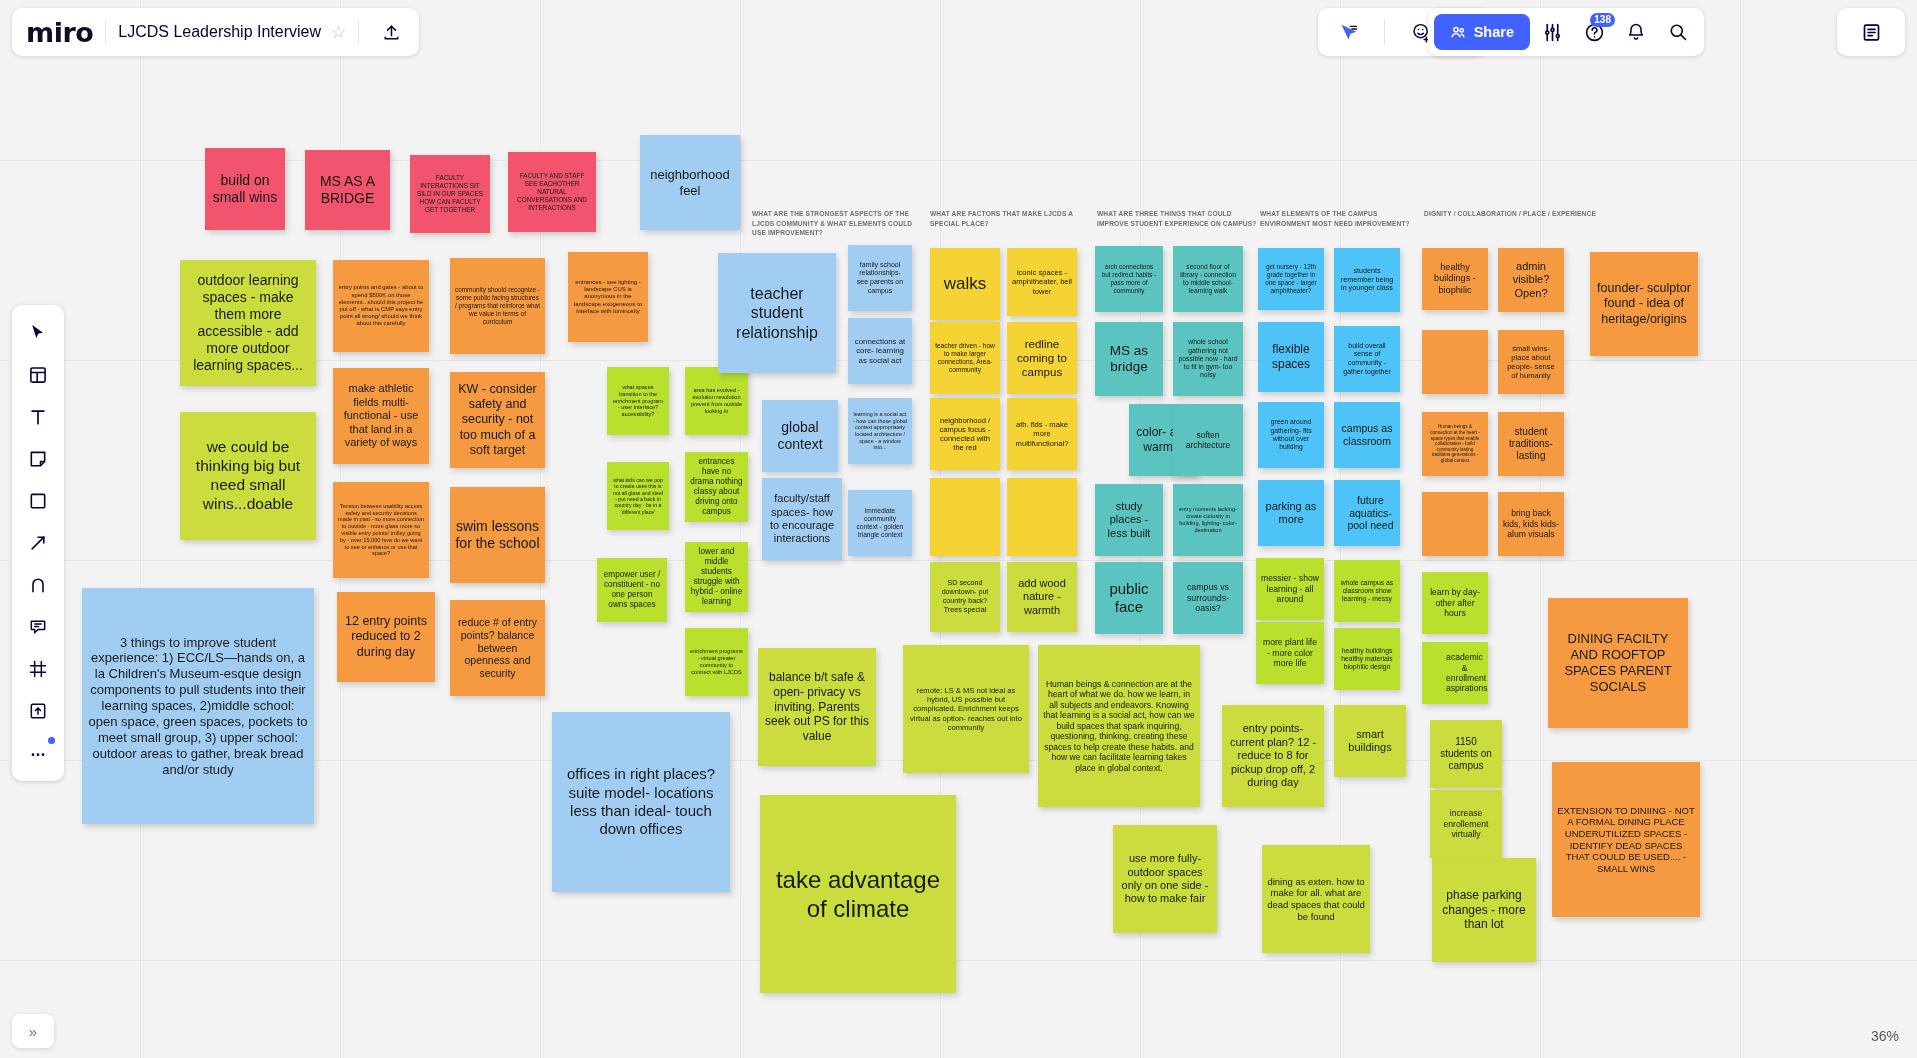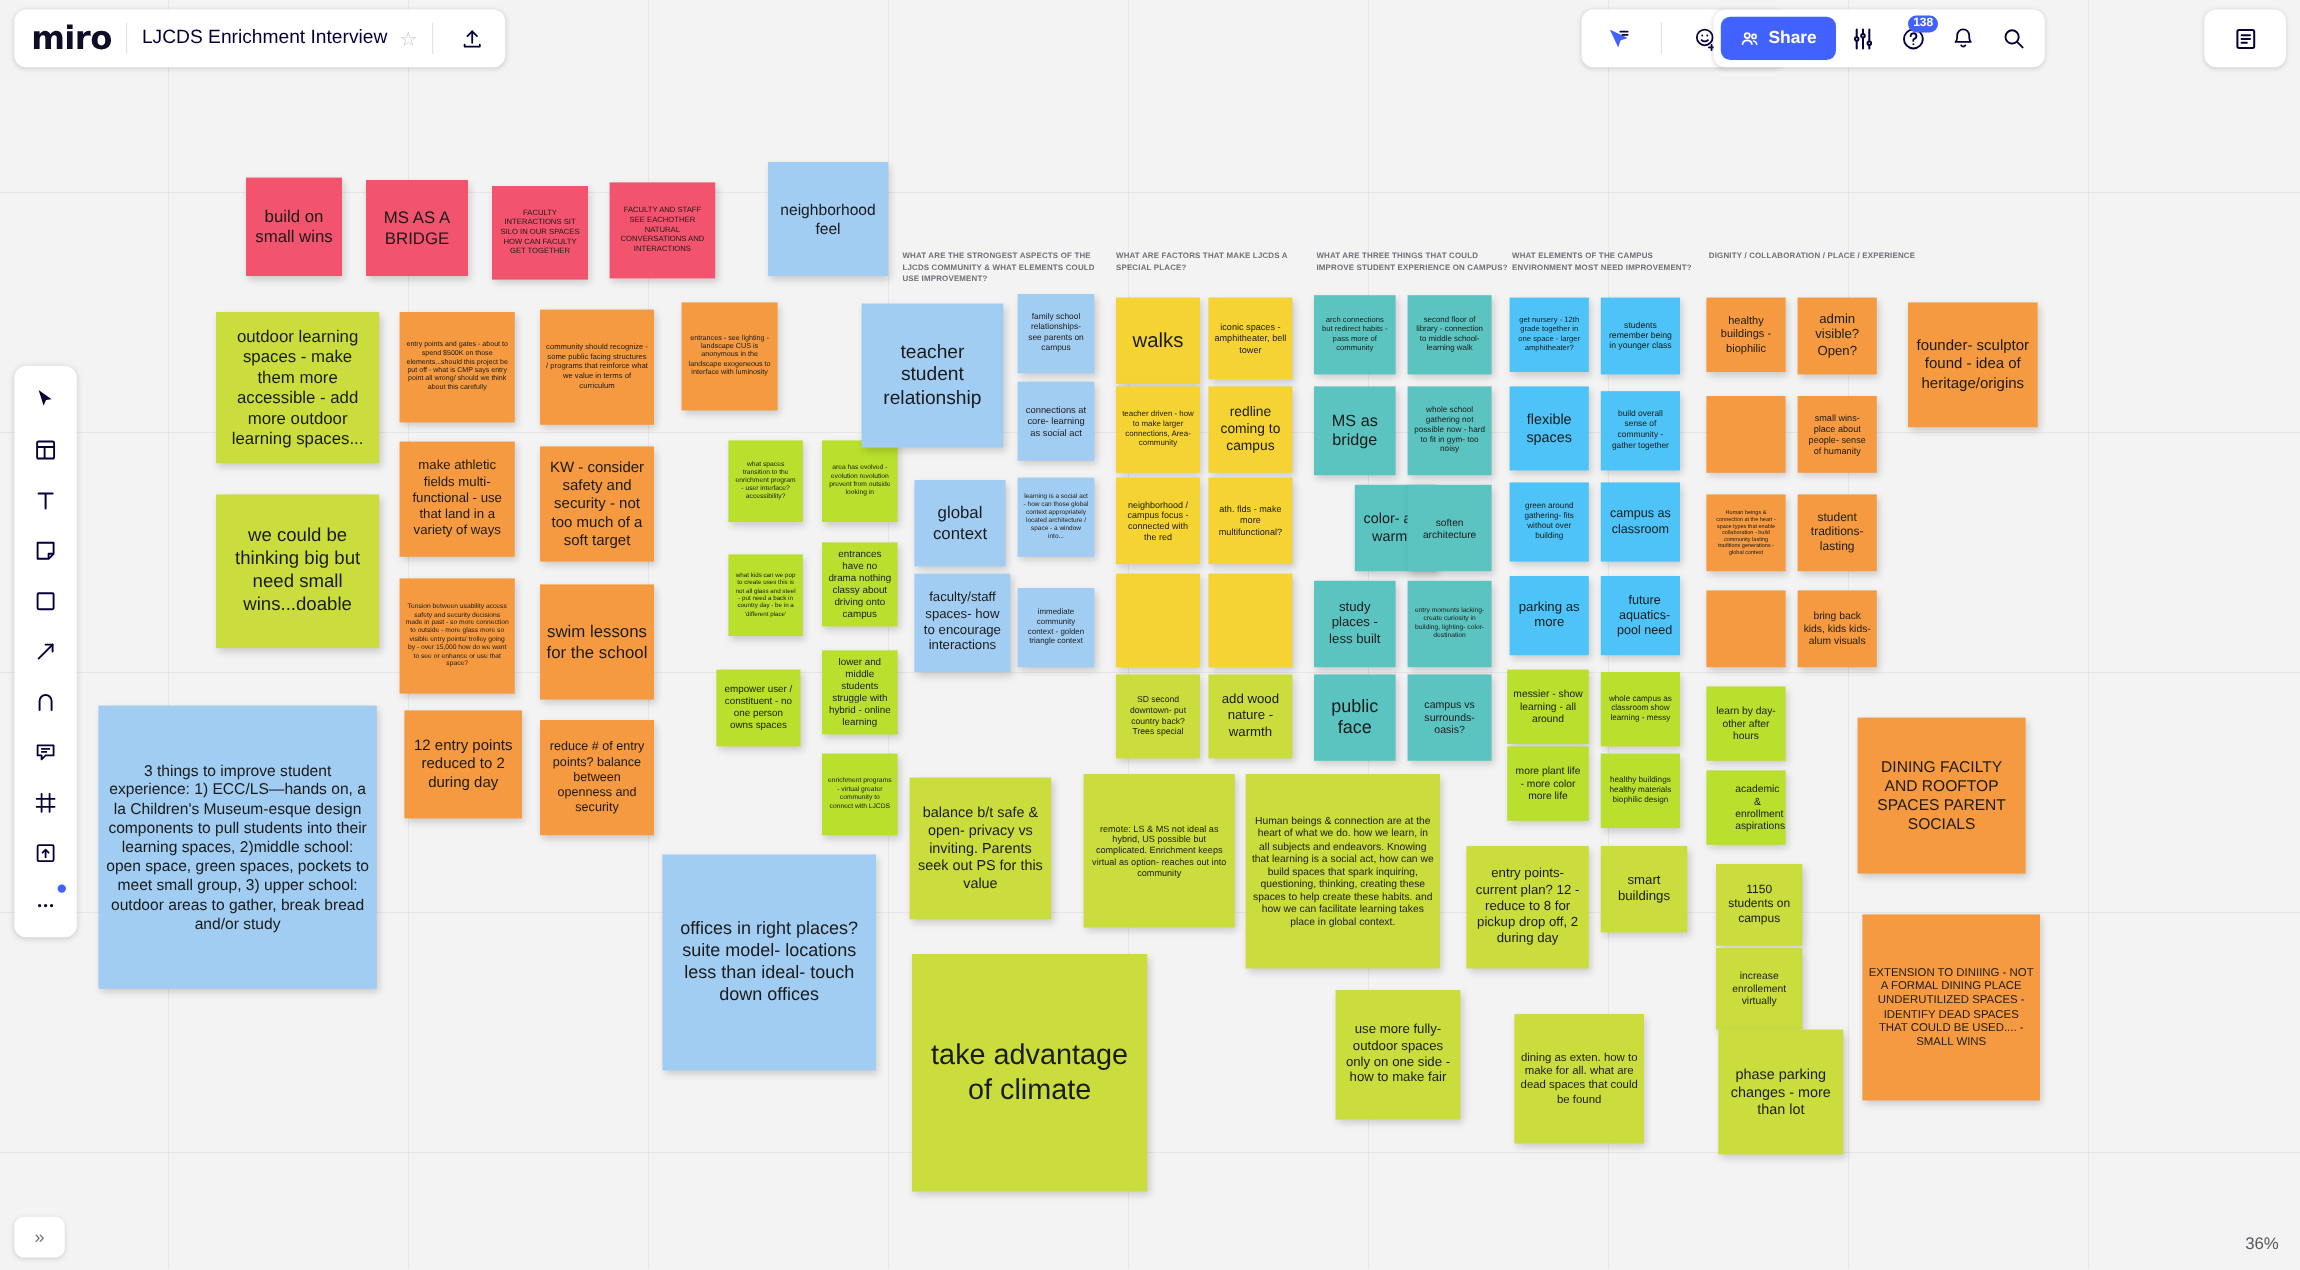--- a/index.html
+++ b/index.html
@@ -371,21 +371,21 @@
     <div class="note orange" style="left: 1552px; top: 762px; width: 148px; height: 155px; font-size: 9.5px;">
       <span>EXTENSION TO DINIING - NOT A FORMAL DINING PLACE UNDERUTILIZED SPACES - IDENTIFY DEAD SPACES THAT COULD BE USED.... - SMALL WINS</span>
     </div>
   </div>
 
 <div id="topbar">
 
   <div class="bar-chip" id="logo-chip">
     <span class="miro-logo">miro</span>
     <span class="vdiv"></span>
-    <span class="board-title">LJCDS Enrichment Interview</span>
+    <span class="board-title">LJCDS Leadership Interview</span>
     <span class="star">☆</span>
     <span class="vdiv"></span>
     <span class="tool-ic">
       <svg width="19" height="19" viewBox="0 0 24 24" fill="none" stroke="#050038" stroke-width="1.9" stroke-linecap="round" stroke-linejoin="round">
         <path d="M12 16V4"></path>
           <path d="M7 9l5-5 5 5"></path>
           <path d="M4 18v2h16v-2"></path>
       </svg>
     </span>
   </div>

